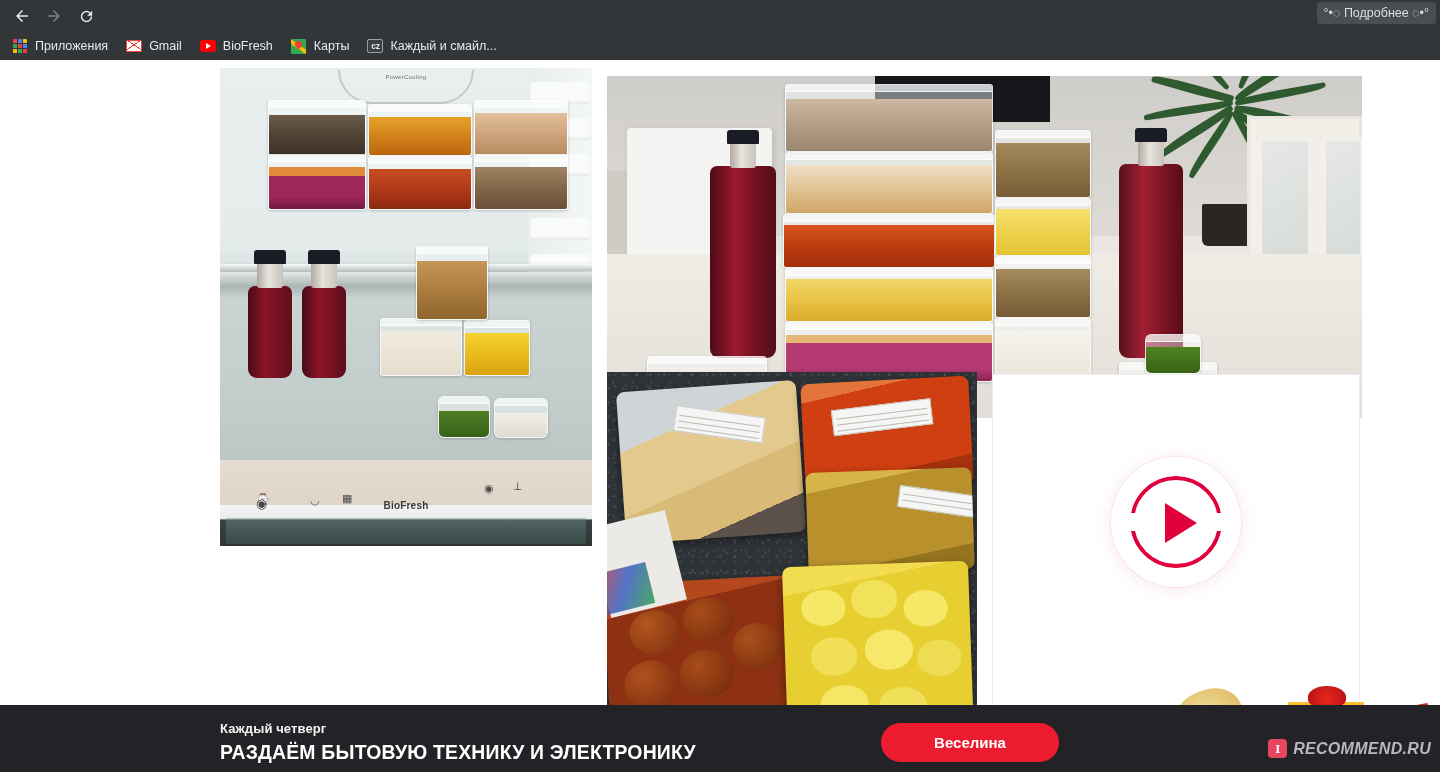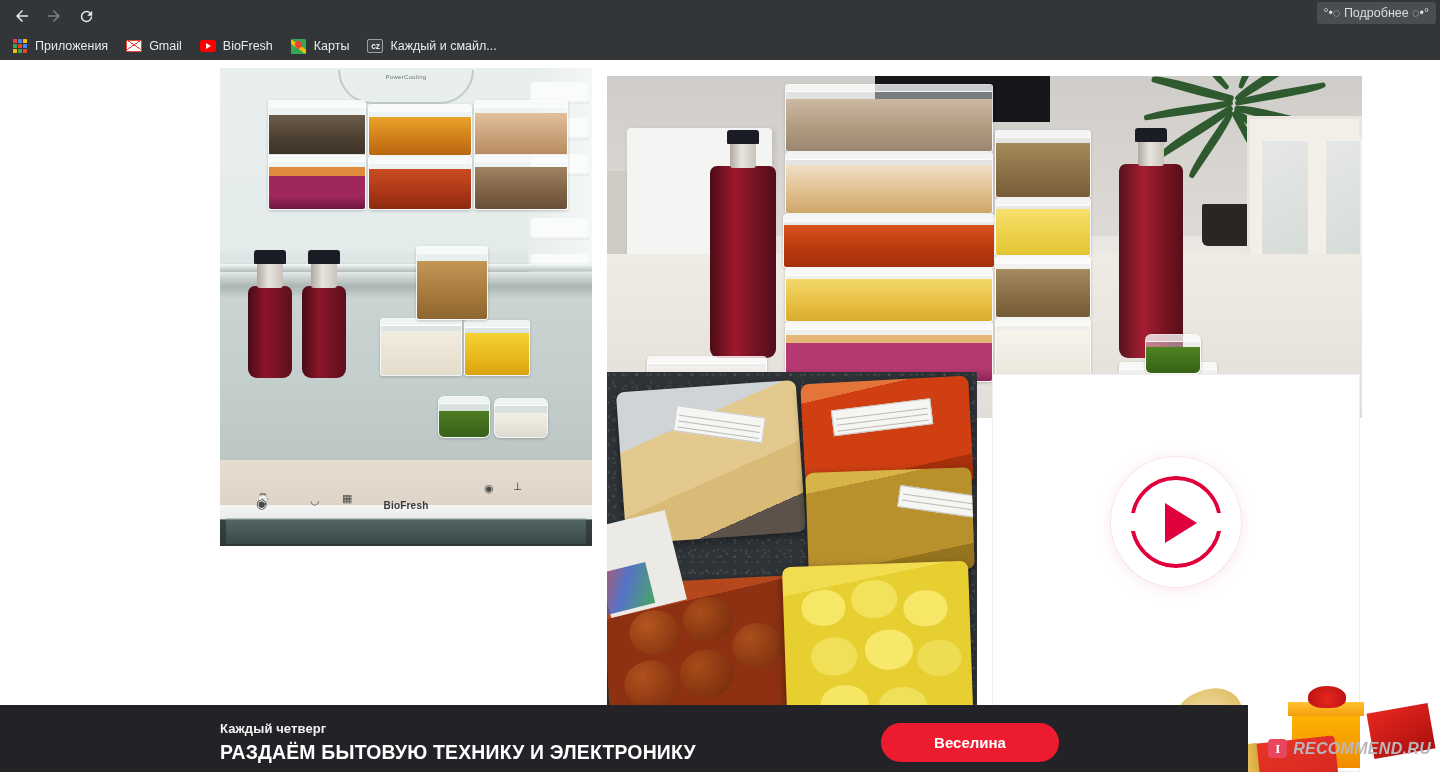--- a/index.html
+++ b/index.html
@@ -152,21 +152,21 @@
     font-size:15.5px; color:#39424d; line-height:25px; padding:0 22px;
   }
 
   
   .gifts { position:absolute; left:1150px; top:622px; width:290px; height:150px; pointer-events:none; }
   .giftbox { position:absolute; }
   .ribbon-v, .ribbon-h { position:absolute; }
 
   
   .adbar {
-    position: absolute; left:0; bottom:0; width:1248px; height:67px;
+    position: absolute; left:0; bottom:0; width:1440px; height:67px;
     background:#232226; z-index:40;padding-left:19px;
   }
   .ad-small { position:absolute; left:220px; top:16px; color:#f2f2f2; font-size:13px; font-weight:bold; letter-spacing:.1px;}
   .ad-big   { position:absolute; left:220px; top:36px; color:#ffffff; font-size:20px; font-weight:bold; letter-spacing:.2px; font-family:"Liberation Sans", sans-serif; transform:scaleX(.97); transform-origin:left;}
   .ad-btn {
     position:absolute; left:881px; top:18px; width:178px; height:39px;
     background:#ed1b2f; border:none; border-radius:20px; color:#fff;
     font-size:15px; font-weight:bold; font-family:"Liberation Sans",sans-serif; cursor:pointer;
   }
   .wm { position:absolute; right:9px; bottom:14px; display:flex; align-items:center; z-index:45; }

